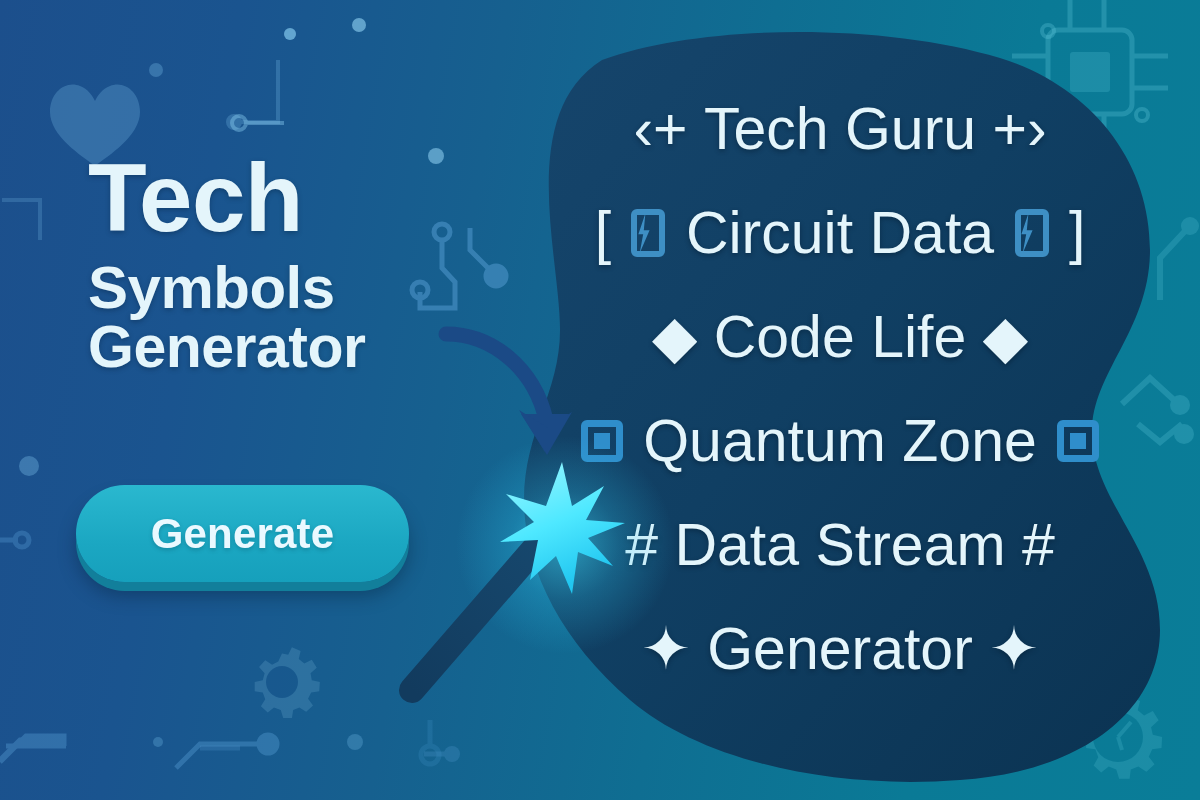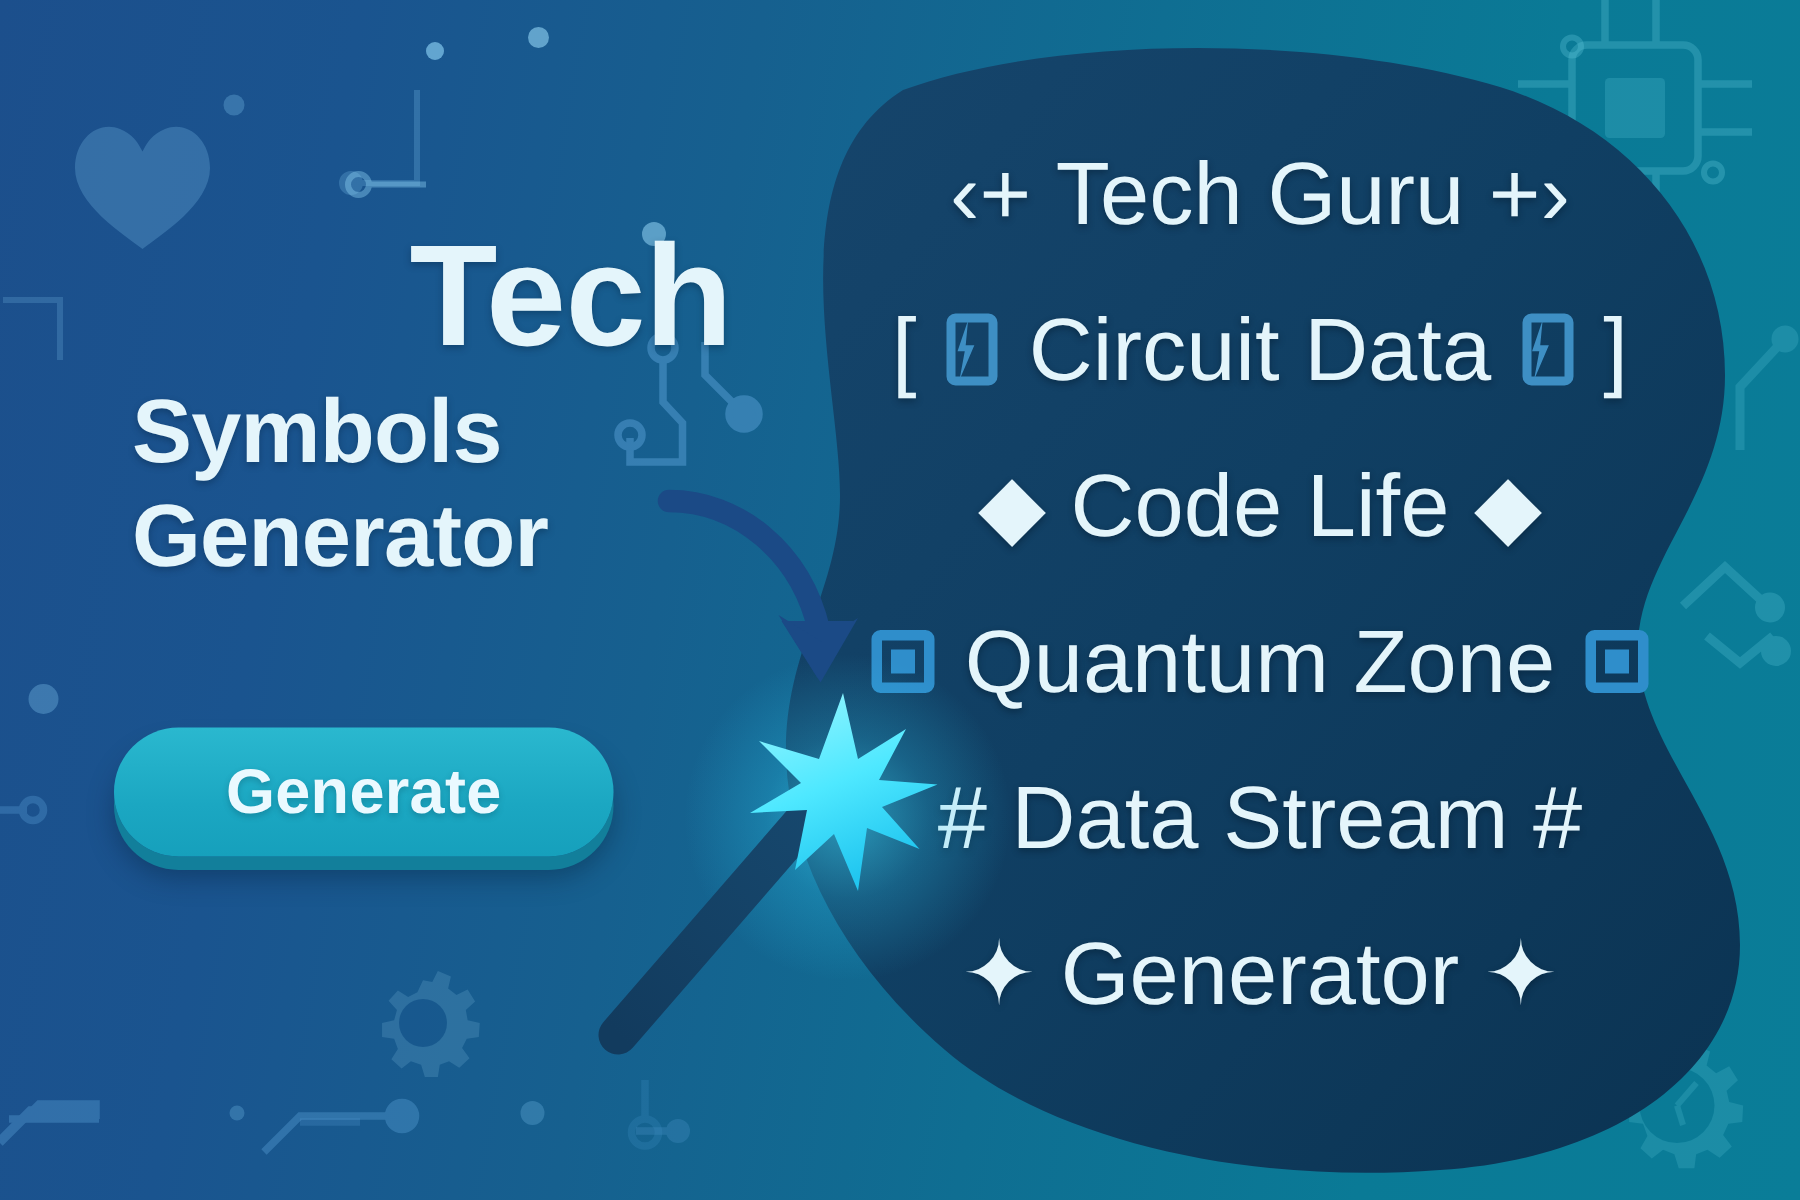--- a/index.html
+++ b/index.html
@@ -36,34 +36,34 @@
     width:400px;
   }
   .title-block { color:#e4f5fb; }
   .title-line {
     display:block;
     font-weight:700;
     letter-spacing:-0.5px;
     line-height:1.0;
     text-shadow:0 2px 5px rgba(4,30,55,.35);
   }
-  .title-1 { font-size:96px; margin-bottom:12px;text-align:right; }
-  .title-2 { font-size:60px; margin-bottom:10px; }
+  .title-1 { font-size:96px; margin-bottom:12px; }
+  .title-2 { font-size:60px; }
   .title-3 { font-size:59px; }
 
   .btn-wrap {
     position:absolute;
     left:76px; top:485px;
   }
   .generate-btn {
     position:relative;
     display:flex;
     align-items:center;
     justify-content:center;
-    width:333px; height:86px;
+    width:333px; height:97px;
     border:none;
     border-radius:49px;
     background:linear-gradient(180deg,#2ab8cf 0%,#1ba7c2 60%,#16a0bc 100%);
     box-shadow:0 9px 0 #127f9b, 0 14px 18px rgba(3,25,45,.35);
     color:#eaf9ff;
     font-family:"Liberation Sans", sans-serif;
     font-size:42px;
     font-weight:700;
     letter-spacing:0.2px;
     cursor:pointer;

